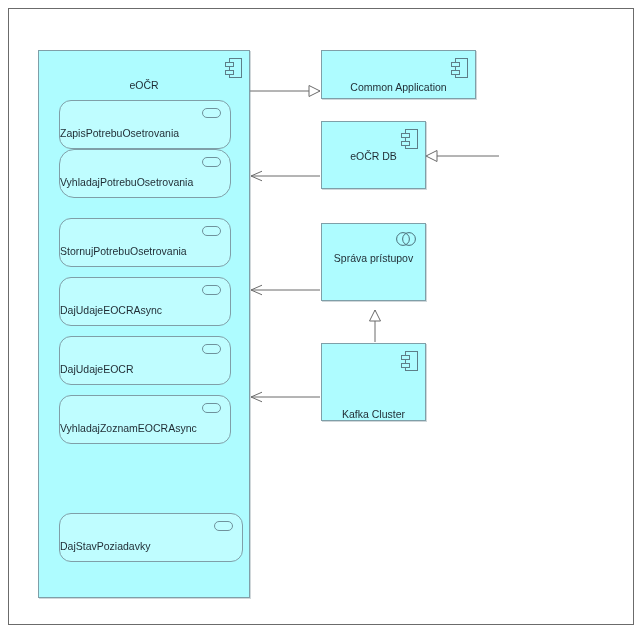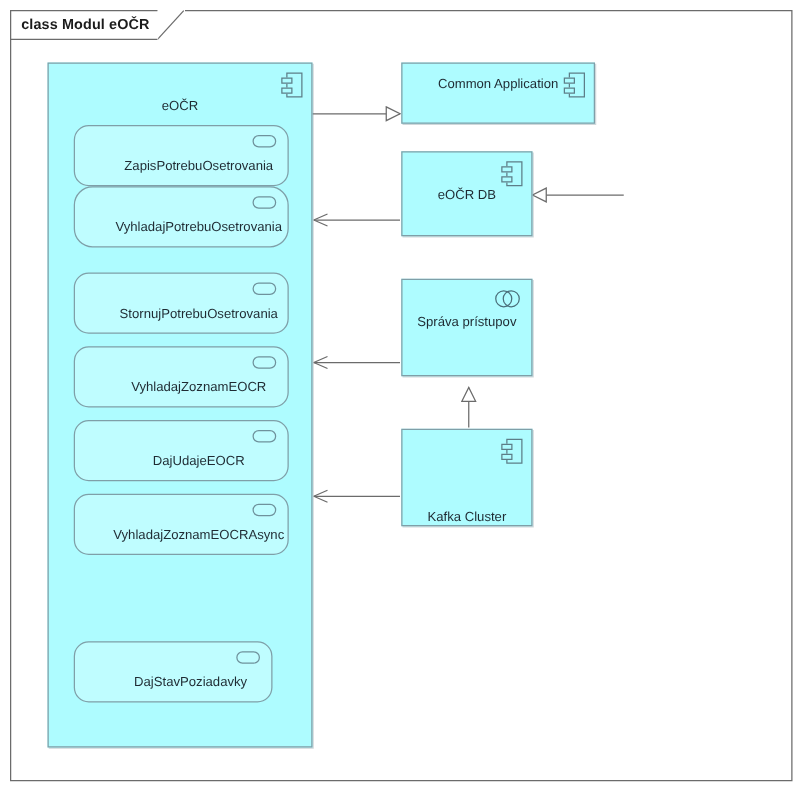--- a/index.html
+++ b/index.html
@@ -149,25 +149,24 @@
     box-sizing: border-box;
     background: #bffdff;
     border: 1px solid #7f9fa8;
     border-radius: 12px;
   }
   .iface-label {
     position: absolute;
     left: 0;
     right: 0;
     bottom: 9px;
-    text-align: center;
+    text-align: left;
     font-size: 10.5px;
     color: #1f2b33;
     white-space: nowrap;
-    margin-left: 28px;
   }
   .iface-marker {
     position: absolute;
     right: 9px;
     top: 7px;
     width: 19px;
     height: 10px;
     border: 1px solid #6f929c;
     border-radius: 5px;
     background: #bffdff;
@@ -184,31 +183,20 @@
     pointer-events: none;
   }
 </style>
 </head>
 <body>
 
 <div id="canvas">
 
   <div class="frame"></div>
 
-  <div class="frame-tab">
-    <div class="frame-tab-body">
-      <span class="frame-tab-label">class Modul eOČR</span>
-    </div>
-    <div class="frame-tab-corner">
-      <svg width="22" height="24" viewBox="0 0 22 24">
-        <path d="M0,23.5 L21,0.5" stroke="#6b6b6b" stroke-width="1" fill="none"></path>
-        <path d="M0,0.5 L0,23.5" stroke="#ffffff" stroke-width="1" fill="none"></path>
-      </svg>
-    </div>
-  </div>
 
   <svg class="edges">
     <defs>
       <marker id="hollowTri" markerWidth="13" markerHeight="13" refX="12" refY="6.5" orient="auto" markerUnits="userSpaceOnUse">
         <path d="M1,1 L12,6.5 L1,12 z" fill="#ffffff" stroke="#6b6b6b" stroke-width="1"></path>
       </marker>
       <marker id="hollowTriUp" markerWidth="13" markerHeight="13" refX="12" refY="6.5" orient="auto" markerUnits="userSpaceOnUse">
         <path d="M1,1 L12,6.5 L1,12 z" fill="#ffffff" stroke="#6b6b6b" stroke-width="1"></path>
       </marker>
       <marker id="openArrow" markerWidth="14" markerHeight="12" refX="12" refY="6" orient="auto" markerUnits="userSpaceOnUse">
@@ -261,47 +249,47 @@
       <div class="iface-label">VyhladajPotrebuOsetrovania</div>
     </div>
 
     <div class="iface" style="left:20px; top:167px; width:172px; height:49px;">
       <div class="iface-marker"></div>
       <div class="iface-label">StornujPotrebuOsetrovania</div>
     </div>
 
     <div class="iface" style="left:20px; top:226px; width:172px; height:49px;">
       <div class="iface-marker"></div>
-      <div class="iface-label">VyhladajZoznamEOCR</div>
+      <div class="iface-label">DajUdajeEOCRAsync</div>
     </div>
 
     <div class="iface" style="left:20px; top:285px; width:172px; height:49px;">
       <div class="iface-marker"></div>
       <div class="iface-label">DajUdajeEOCR</div>
     </div>
 
     <div class="iface" style="left:20px; top:344px; width:172px; height:49px;">
       <div class="iface-marker"></div>
       <div class="iface-label">VyhladajZoznamEOCRAsync</div>
     </div>
 
 
-    <div class="iface" style="left:20px; top:462px; width:159px; height:49px;">
+    <div class="iface" style="left:20px; top:462px; width:184px; height:49px;">
       <div class="iface-marker"></div>
       <div class="iface-label">DajStavPoziadavky</div>
     </div>
   </div>
 
   <div class="node node-box" style="left:321px; top:50px; width:155px; height:49px;">
     <div class="icon-component">
       <div class="body"></div>
       <div class="tab t1"></div>
       <div class="tab t2"></div>
     </div>
-    <div class="node-label" style="top:10px;">Common Application</div>
+    <div class="node-label" style="top:30px;">Common Application</div>
   </div>
 
   <div class="node node-box" style="left:321px; top:121px; width:105px; height:68px;">
     <div class="icon-component">
       <div class="body"></div>
       <div class="tab t1"></div>
       <div class="tab t2"></div>
     </div>
     <div class="node-label" style="top:28px;">eOČR DB</div>
   </div>

